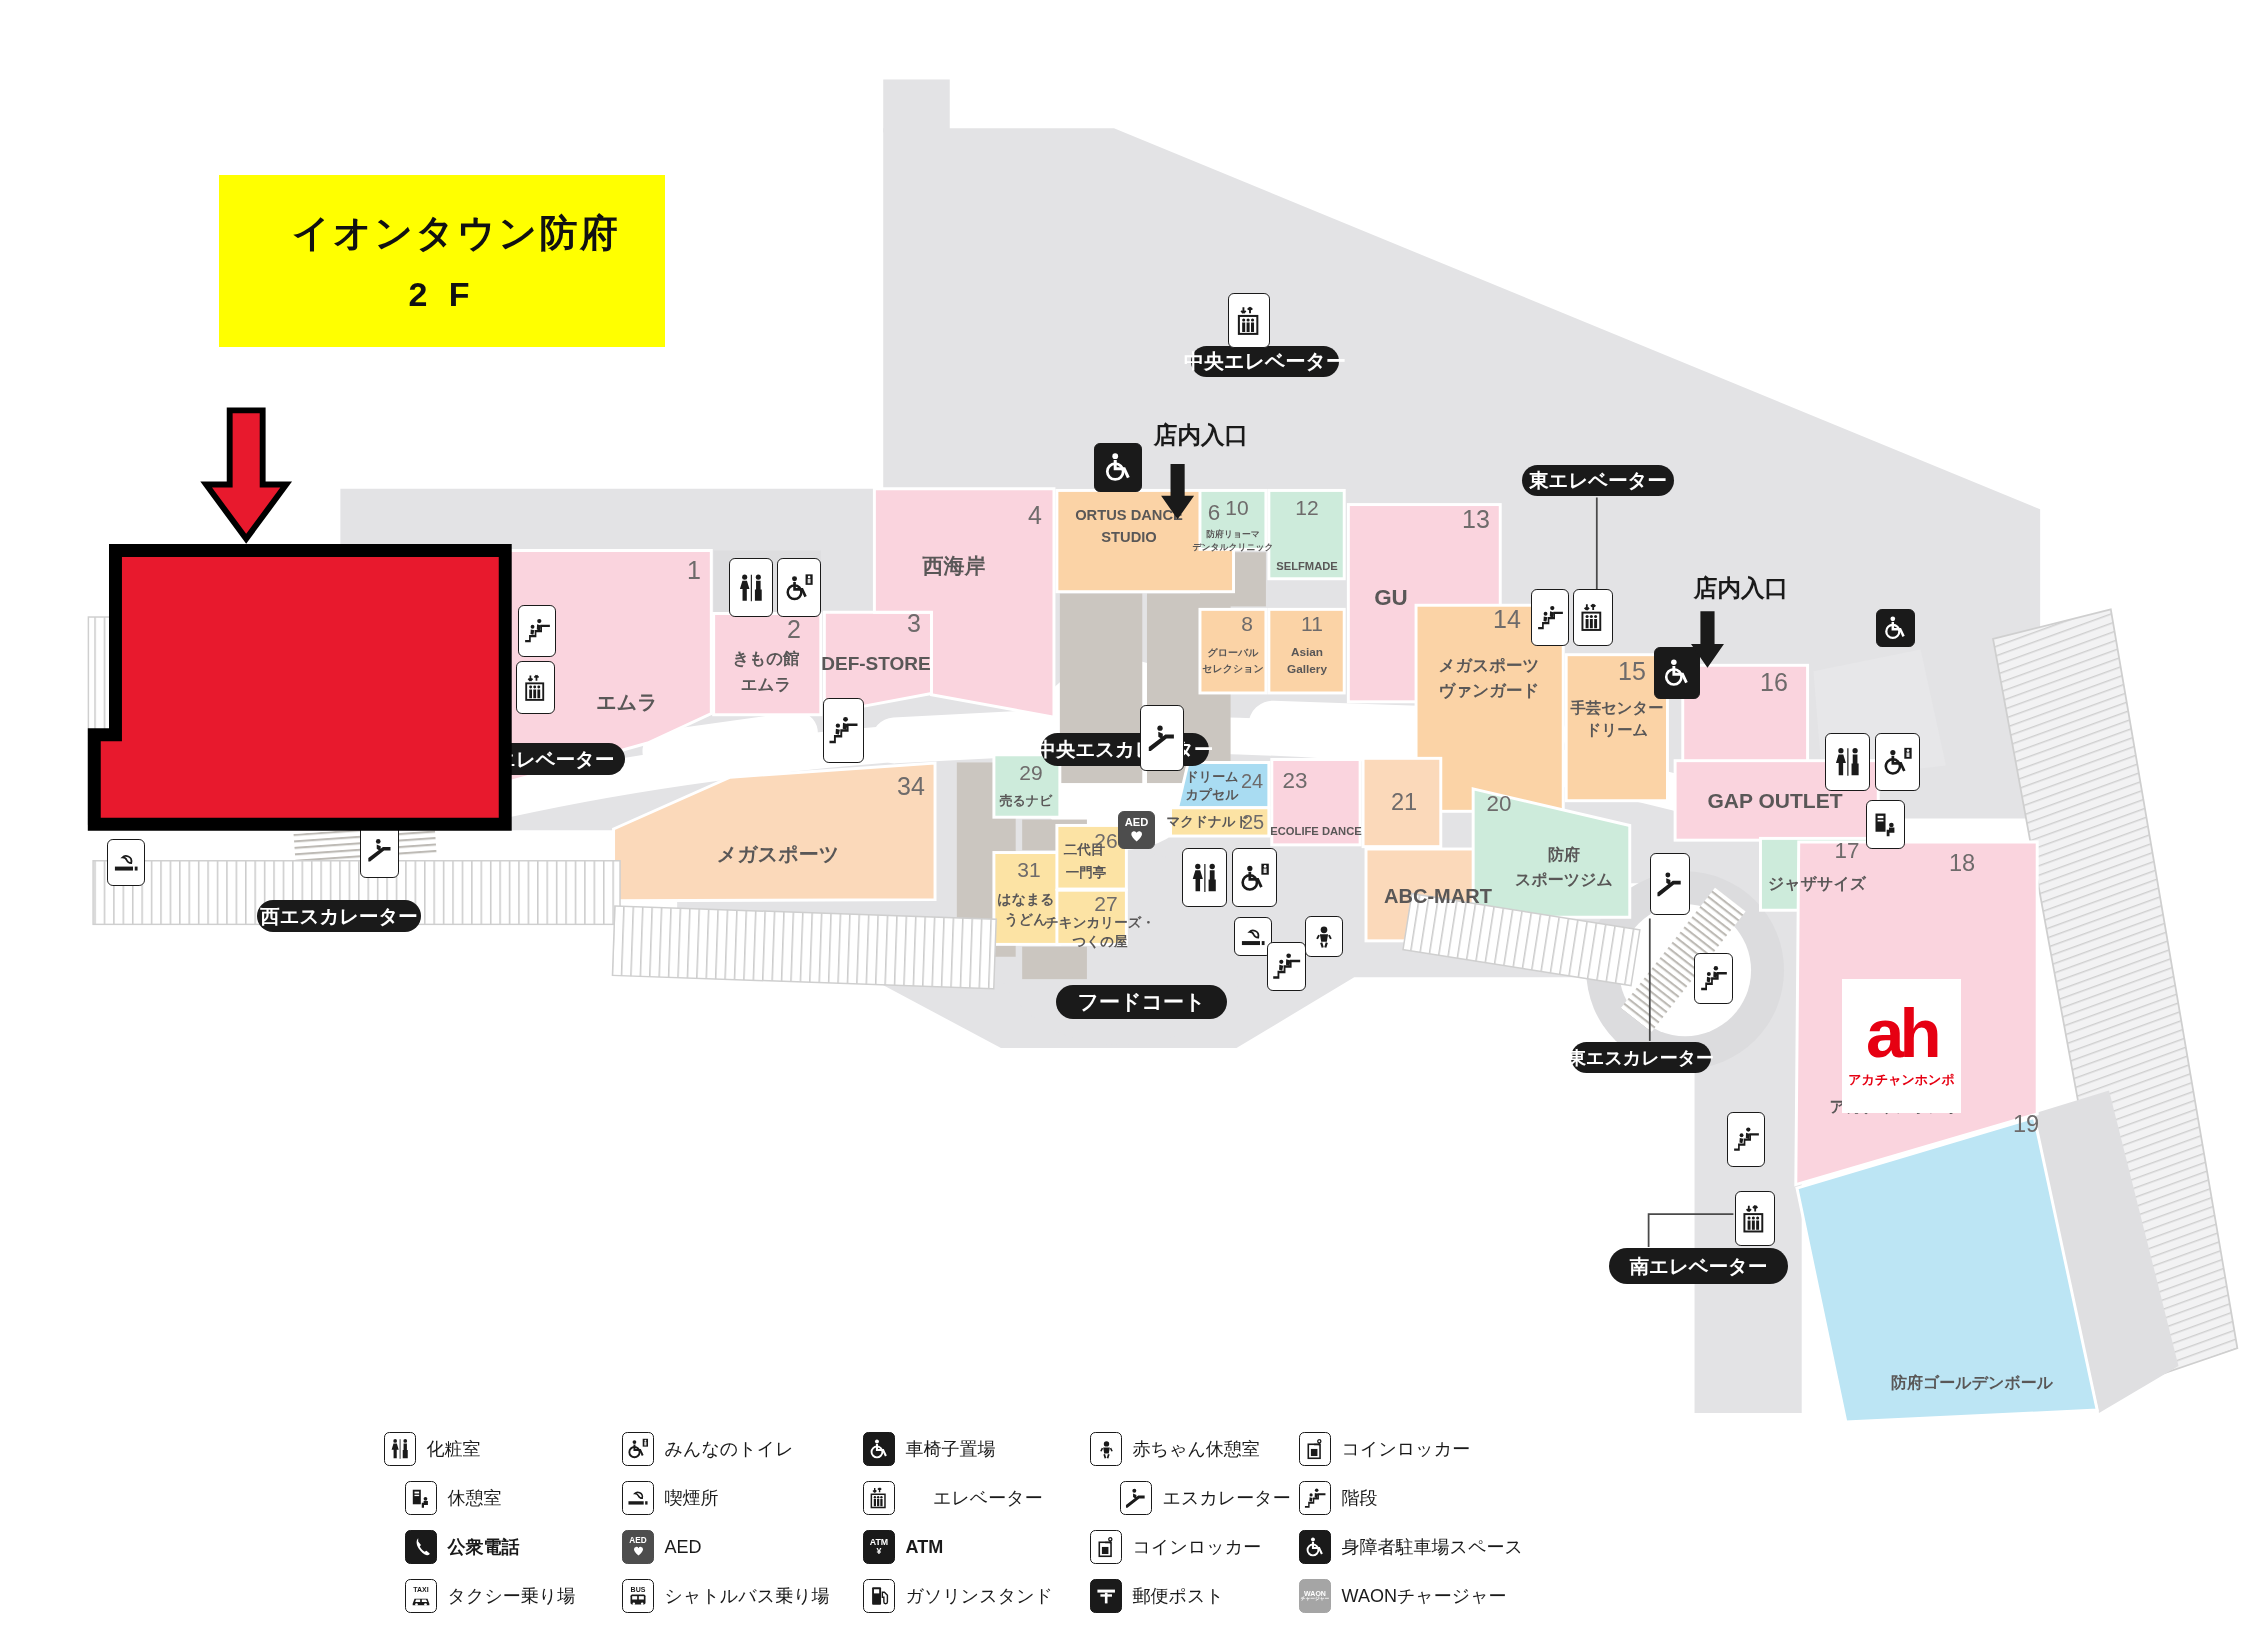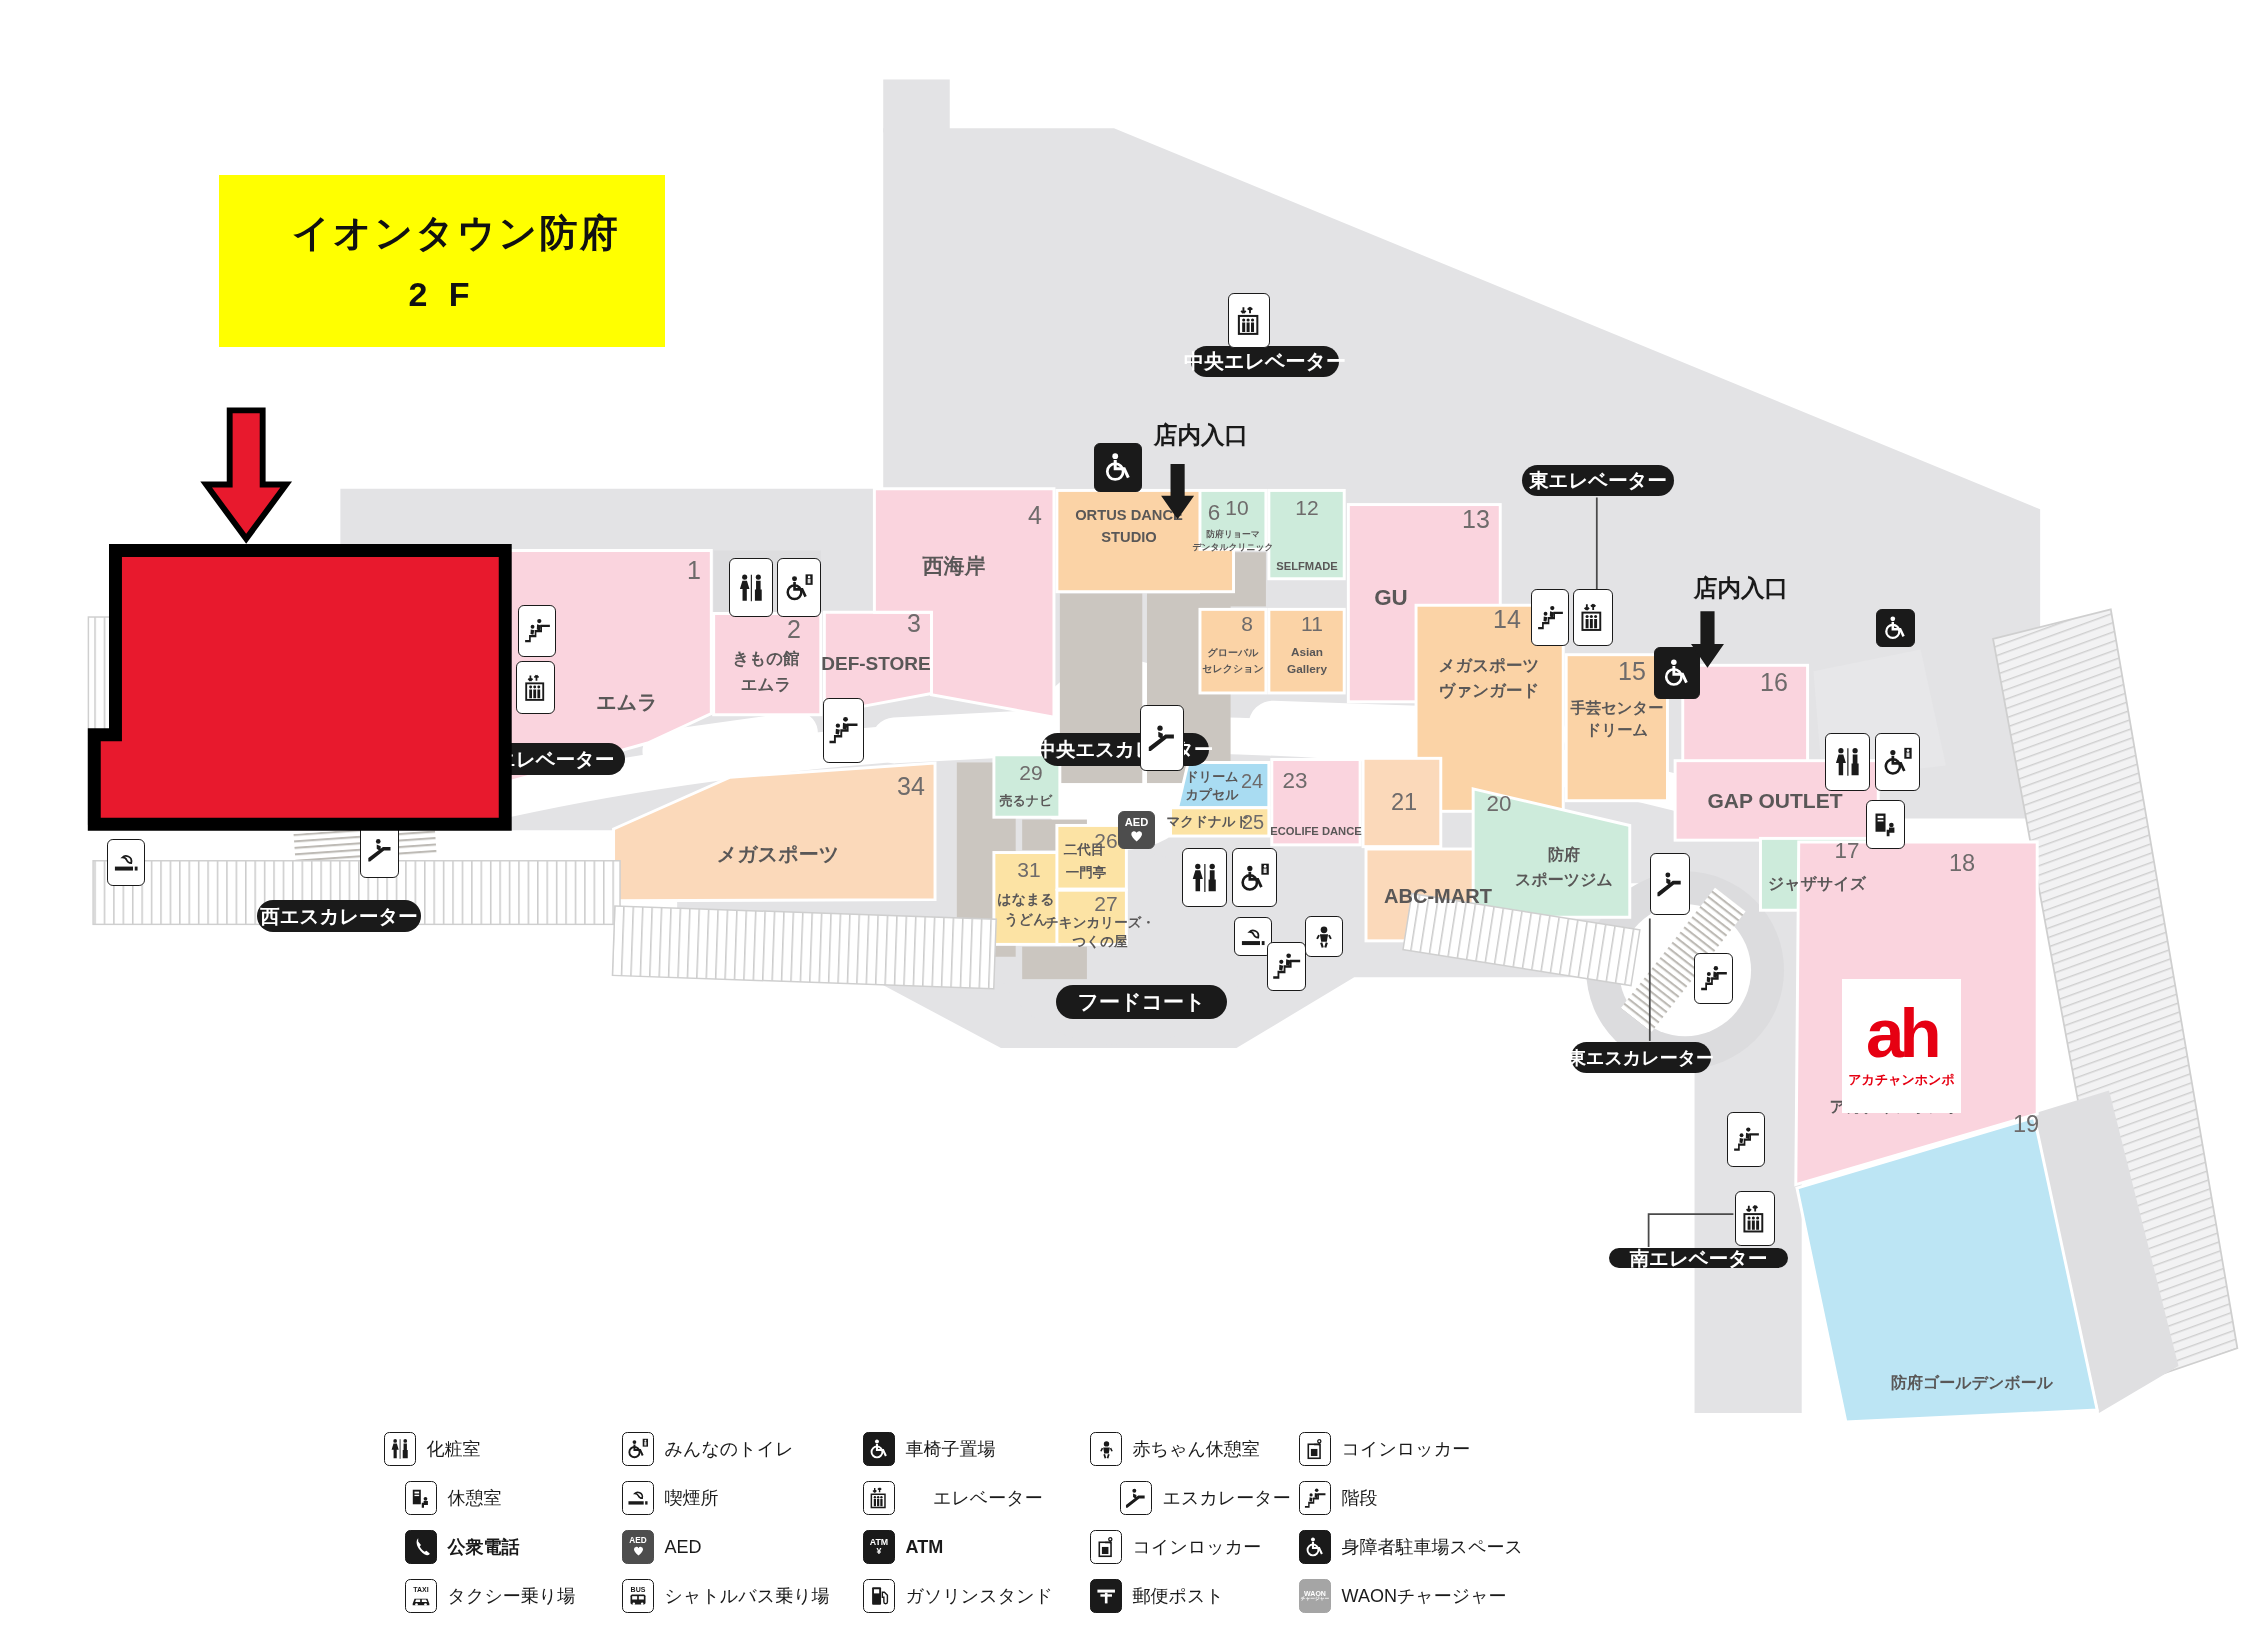--- a/index.html
+++ b/index.html
@@ -315,21 +315,21 @@
 
 <div class="entrance" style="left:1201px;top:419px;">店内入口</div>
 <div class="entrance" style="left:1741px;top:572px;">店内入口</div>
 
 <div class="pill" style="left:1191px;top:346px;width:148px;height:31px;font-size:20px;text-align:right;">中央エレベーター</div>
 <div class="pill" style="left:1522px;top:465px;width:152px;height:31px;font-size:19.4px;">東エレベーター</div>
 <div class="pill" style="left:466px;top:743px;width:159px;height:32px;font-size:19.4px;">西エレベーター</div>
 <div class="pill" style="left:257px;top:900px;width:164px;height:32px;font-size:19.4px;">西エスカレーター</div>
 <div class="pill" style="left:1041px;top:733px;width:168px;height:33px;font-size:19.4px;">中央エスカレーター</div>
 <div class="pill" style="left:1571px;top:1042px;width:140px;height:31px;font-size:18px;">東エスカレーター</div>
-<div class="pill" style="left:1609px;top:1248px;width:179px;height:20px;font-size:19.4px;">南エレベーター</div>
+<div class="pill" style="left:1609px;top:1248px;width:179px;height:36px;font-size:19.4px;">南エレベーター</div>
 <div class="pill" style="left:1056px;top:985px;width:171px;height:34px;font-size:21px;">フードコート</div>
 
 <span class="ib" style="left:729px;top:558px;width:44px;height:59px;">
       <svg width="31" height="42" viewBox="0 0 52 72">
         <use href="#i-wcpl" width="52" height="72"></use>
       </svg>
     </span>
 <span class="ib" style="left:777px;top:558px;width:44px;height:59px;">
       <svg width="32" height="42" viewBox="0 0 54 72">
         <use href="#i-acc" width="54" height="72"></use>

